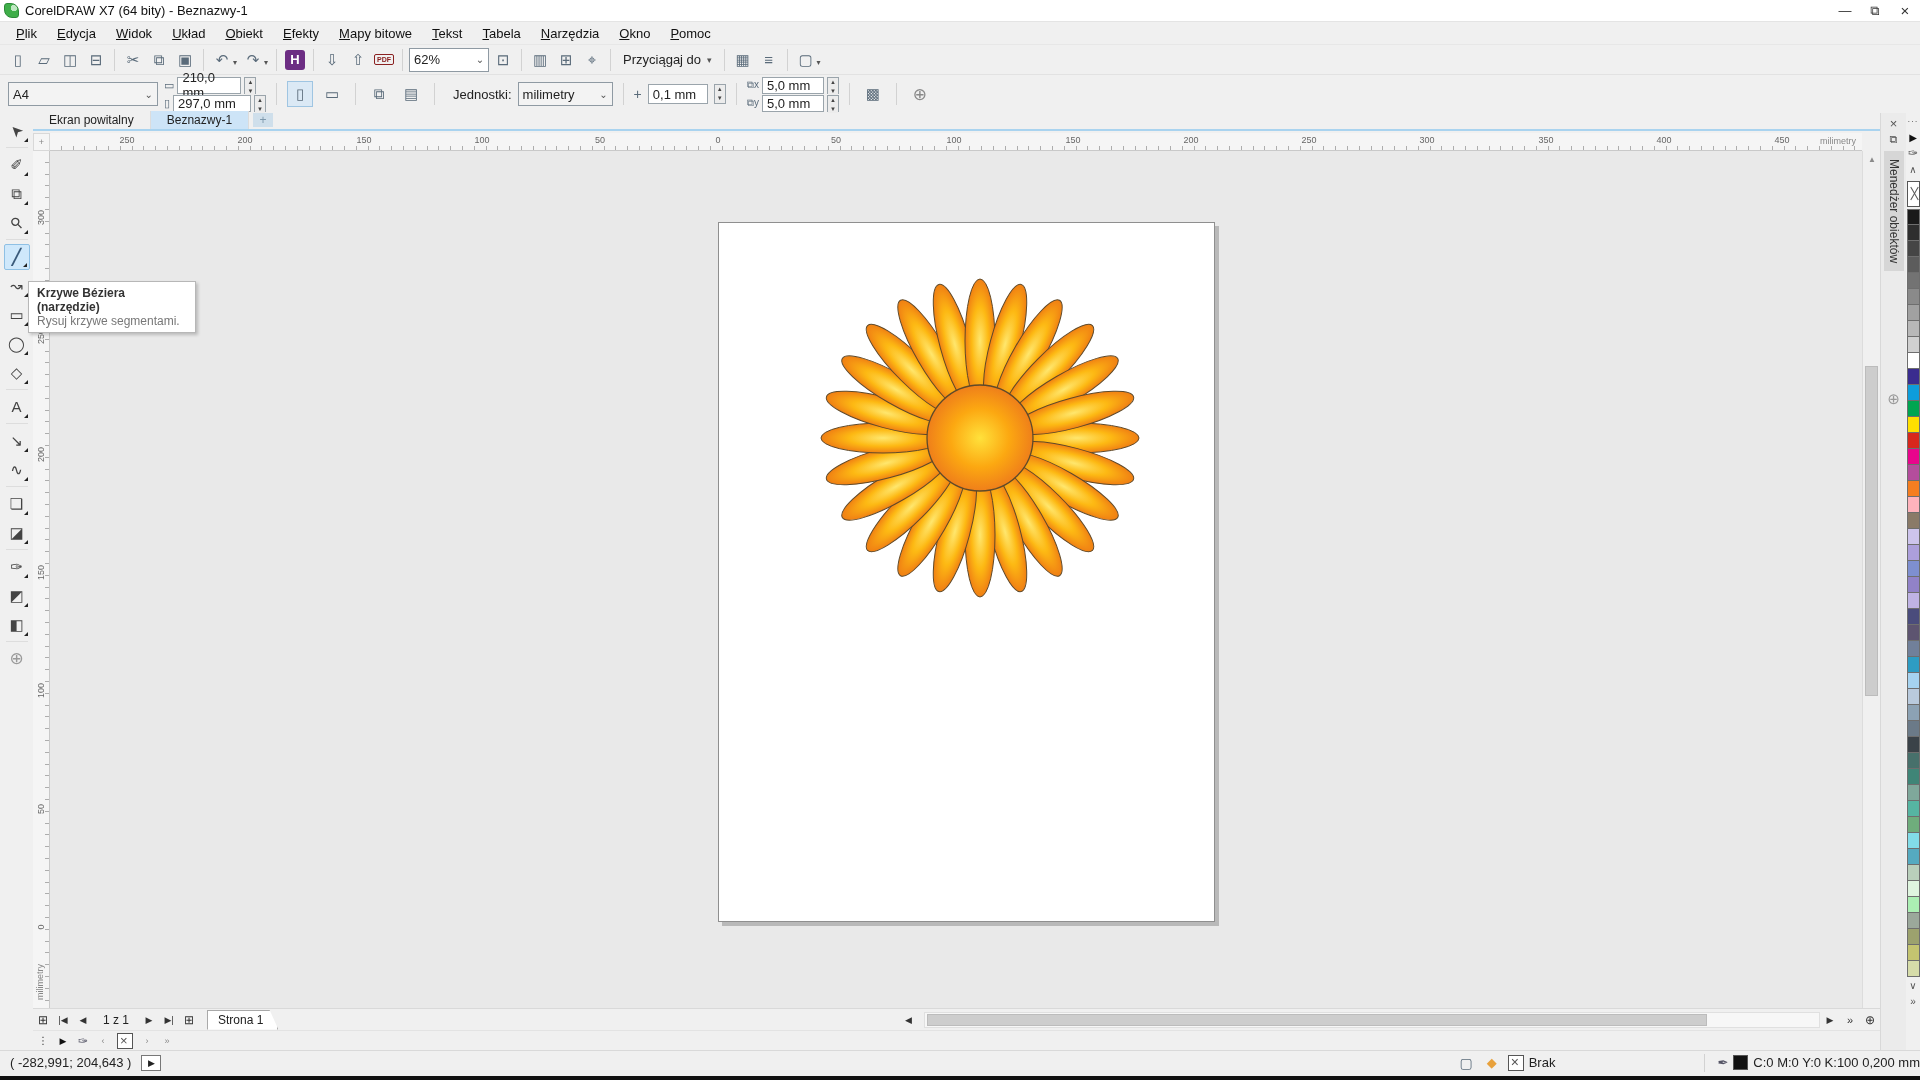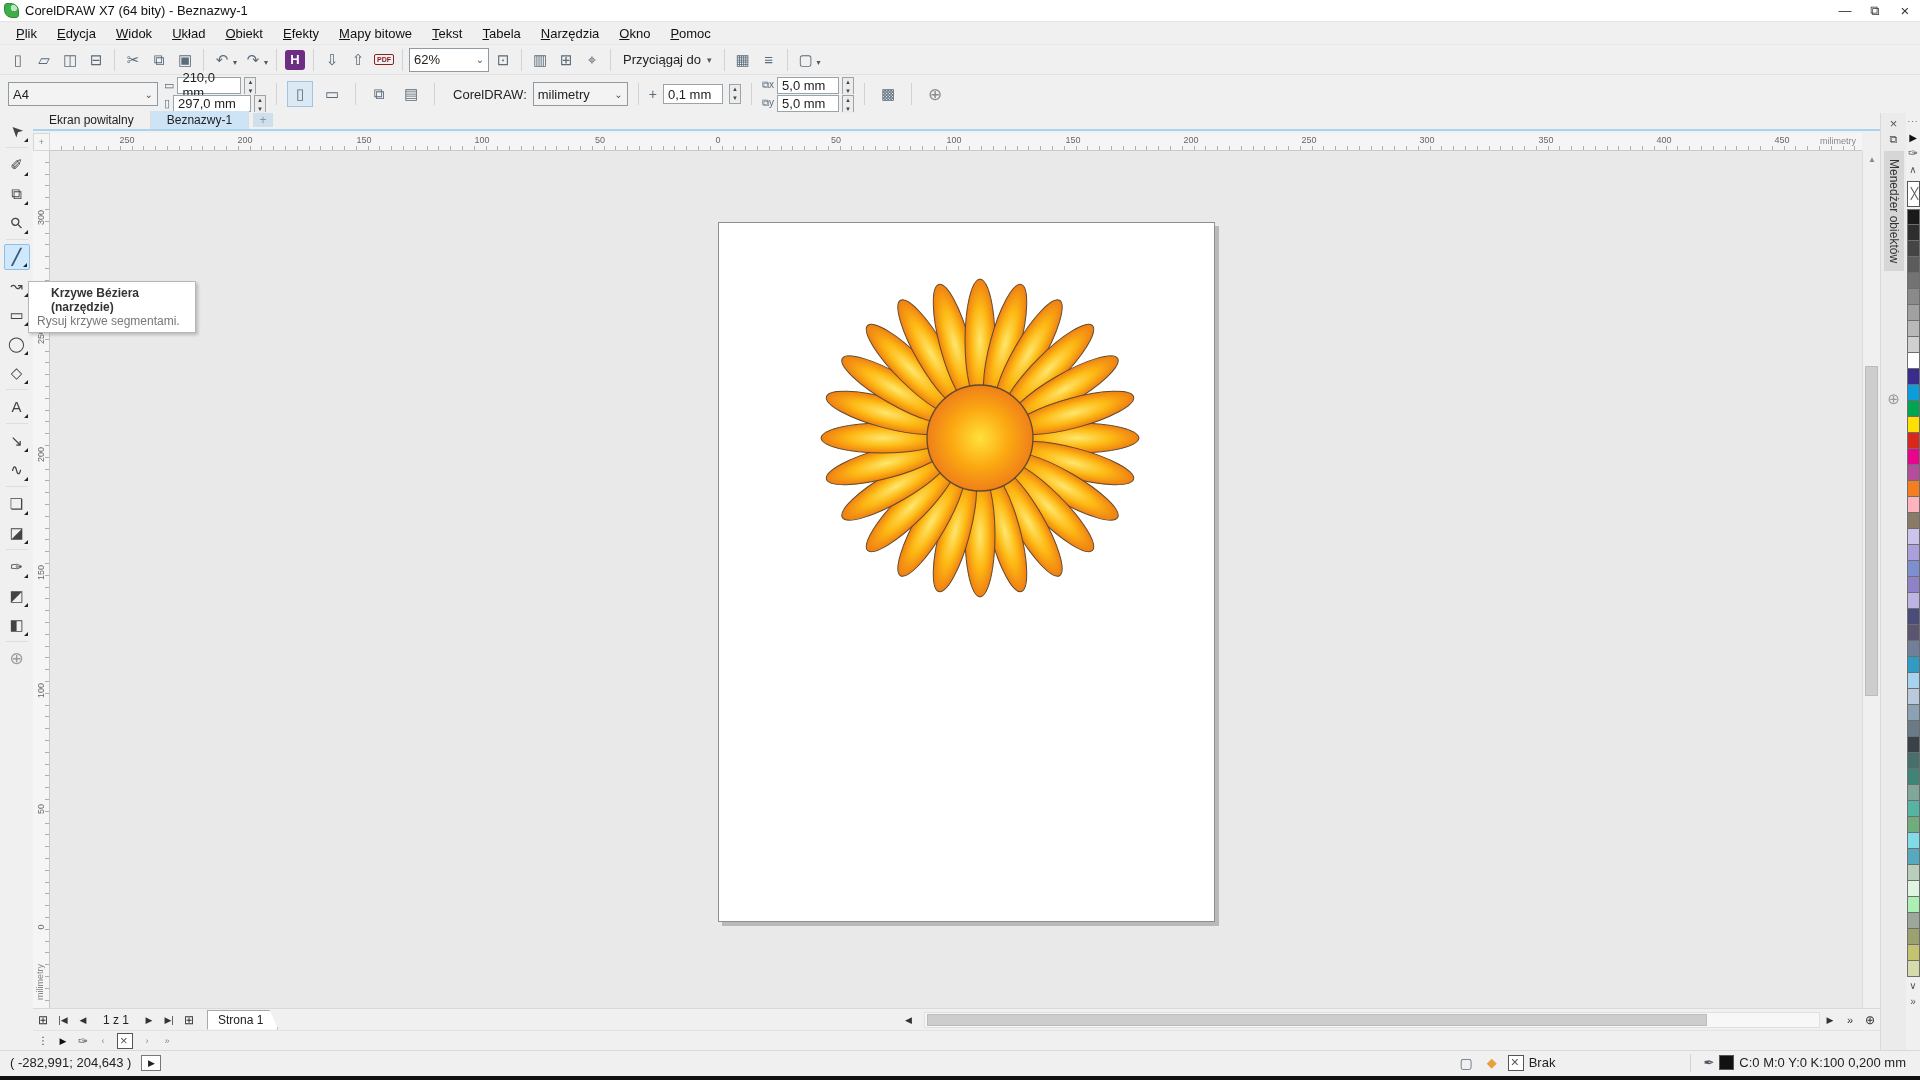--- a/index.html
+++ b/index.html
@@ -78,21 +78,21 @@
   .tool .fly { position:absolute; right:2px; bottom:2px; width:0; height:0;
     border-left:4px solid transparent; border-bottom:4px solid #222; }
   .tsep { width:22px; height:1px; background:#dddddd; margin:2px 0; }
   
   #canvas { left:50px; top:151px; width:1812px; height:857px; background:#e9e9e9; overflow:hidden; }
   #page { left:718px; top:222px; width:497px; height:700px; background:#ffffff;
     border:1px solid #8f8f8f; box-shadow:4px 4px 0 #b9b9b9; }
   
   #tooltip { left:28px; top:281px; background:#ffffff; border:1px solid #b7b7b7;
     box-shadow:2px 2px 3px rgba(0,0,0,.2); padding:4px 8px; z-index:50; width:168px; }
-  #tooltip .t1 { font-size:12px; font-weight:bold; color:#333;margin-left:14px; }
+  #tooltip .t1 { font-size:12px; font-weight:bold; color:#333; }
   #tooltip .t2 { font-size:12px; color:#777; }
   
   .sbar { background:#f0f0f0; }
   #vscroll { left:1862px; top:151px; width:18px; height:857px; border-left:1px solid #dcdcdc; }
   .sarrow { width:18px; height:17px; display:flex; align-items:center; justify-content:center;
     color:#8a8a8a; font-size:8px; }
   #vthumb { position:absolute; left:2px; top:215px; width:13px; height:330px;
     background:#cdcdcd; border:1px solid #bcbcbc; }
   
   #docker { left:1880px; top:113px; width:26px; height:939px; background:#ebebeb;
@@ -233,21 +233,21 @@
         </div>
     </div>
   </div>
   <div class="sep"></div>
   <div class="pbtn on">▯</div>
   <div class="pbtn">▭</div>
   <div class="sep"></div>
   <div class="pbtn">⧉</div>
   <div class="pbtn">▤</div>
   <div class="sep"></div>
-  <span style="margin-left:8px">CorelDRAW:</span>
+  <span style="margin-left:8px">Jednostki:</span>
   <div class="combo" style="width:95px;background:#f3f3f3">
     <span>milimetry</span>
       <span class="car">⌄</span>
   </div>
   <div class="sep"></div>
   <span style="color:#5a6b7a;font-size:14px">+</span>
   <div class="field" style="width:60px">0,1 mm</div>
   <div class="spin">
       <div>▲</div>
       <div>▼</div>
@@ -550,15 +550,15 @@
   <div id="coords-btn">▶</div>
   <div style="width:1290px"></div>
   <span style="color:#5a6b7a;font-size:14px;margin:0 8px">▢</span>
   <span style="color:#e8a13c;font-size:13px;margin:0 6px">◆</span>
   <div class="xsw"></div>
   <span>Brak</span>
   <div style="flex:1"></div>
   <div style="width:1px;height:18px;background:#d2d2d2;margin-right:12px"></div>
   <span style="color:#556;font-size:13px">✒</span>
   <div class="swl"></div>
-  <span style="margin-right:14px">C:0 M:0 Y:0 K:100  0,200 mm</span>
+  <span style="">C:0 M:0 Y:0 K:100  0,200 mm</span>
 </div>
 <div id="blackstrip" class="abs"></div>
 
 </body></html>

